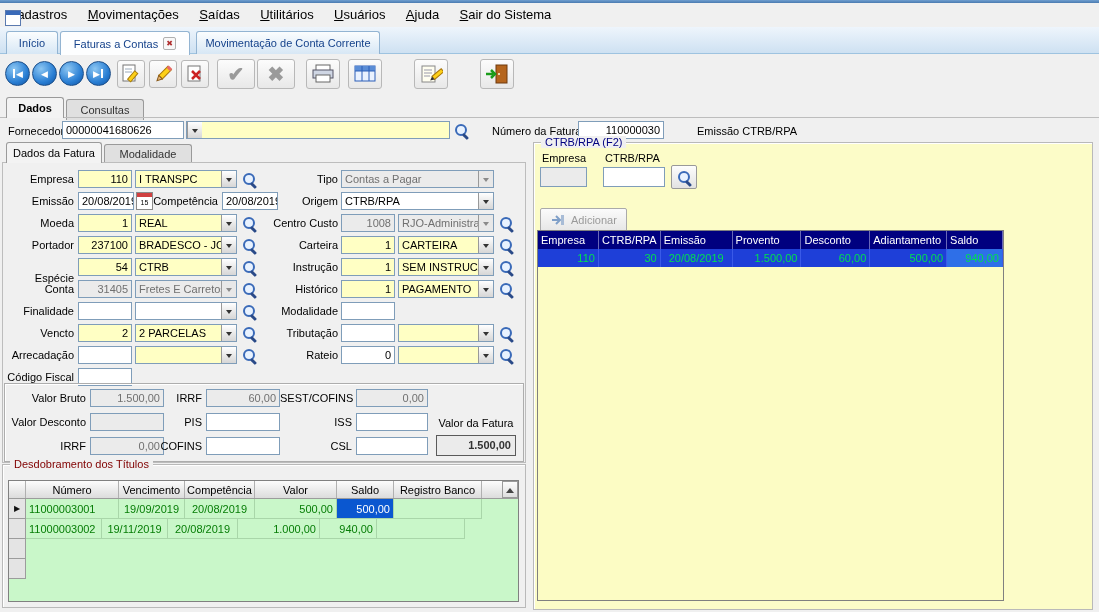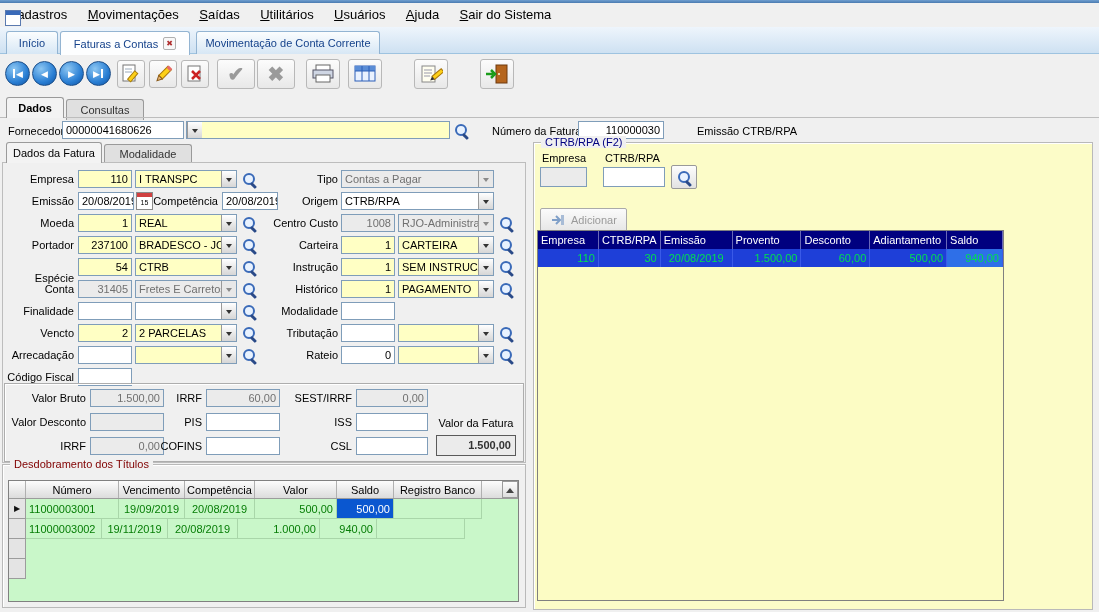--- a/index.html
+++ b/index.html
@@ -347,21 +347,21 @@
   <span class="mag" style="left:498px;top:347px"></span>
 
   <span class="lb r" style="left:0;top:371px;width:74px">Código Fiscal</span>
   <div class="fld" style="left:78px;top:368px;width:54px"></div>
 
   <div class="valpanel"></div>
   <span class="lb r" style="left:8px;top:392px;width:78px">Valor Bruto</span>
   <div class="fld dis num" style="left:90px;top:389px;width:74px">1.500,00</div>
   <span class="lb r" style="left:158px;top:392px;width:44px">IRRF</span>
   <div class="fld dis num" style="left:206px;top:389px;width:74px">60,00</div>
-  <span class="lb r" style="left:280px;top:392px;width:72px">SEST/IRRF</span>
+  <span class="lb r" style="left:280px;top:392px;width:72px">SEST/COFINS</span>
   <div class="fld dis num" style="left:356px;top:389px;width:72px">0,00</div>
 
   <span class="lb r" style="left:8px;top:416px;width:78px">Valor Desconto</span>
   <div class="fld dis num" style="left:90px;top:413px;width:74px"></div>
   <span class="lb r" style="left:158px;top:416px;width:44px">PIS</span>
   <div class="fld num" style="left:206px;top:413px;width:74px"></div>
   <span class="lb r" style="left:280px;top:416px;width:72px">ISS</span>
   <div class="fld num" style="left:356px;top:413px;width:72px"></div>
   <span class="lb c" style="left:436px;top:417px;width:80px">Valor da Fatura</span>
 

